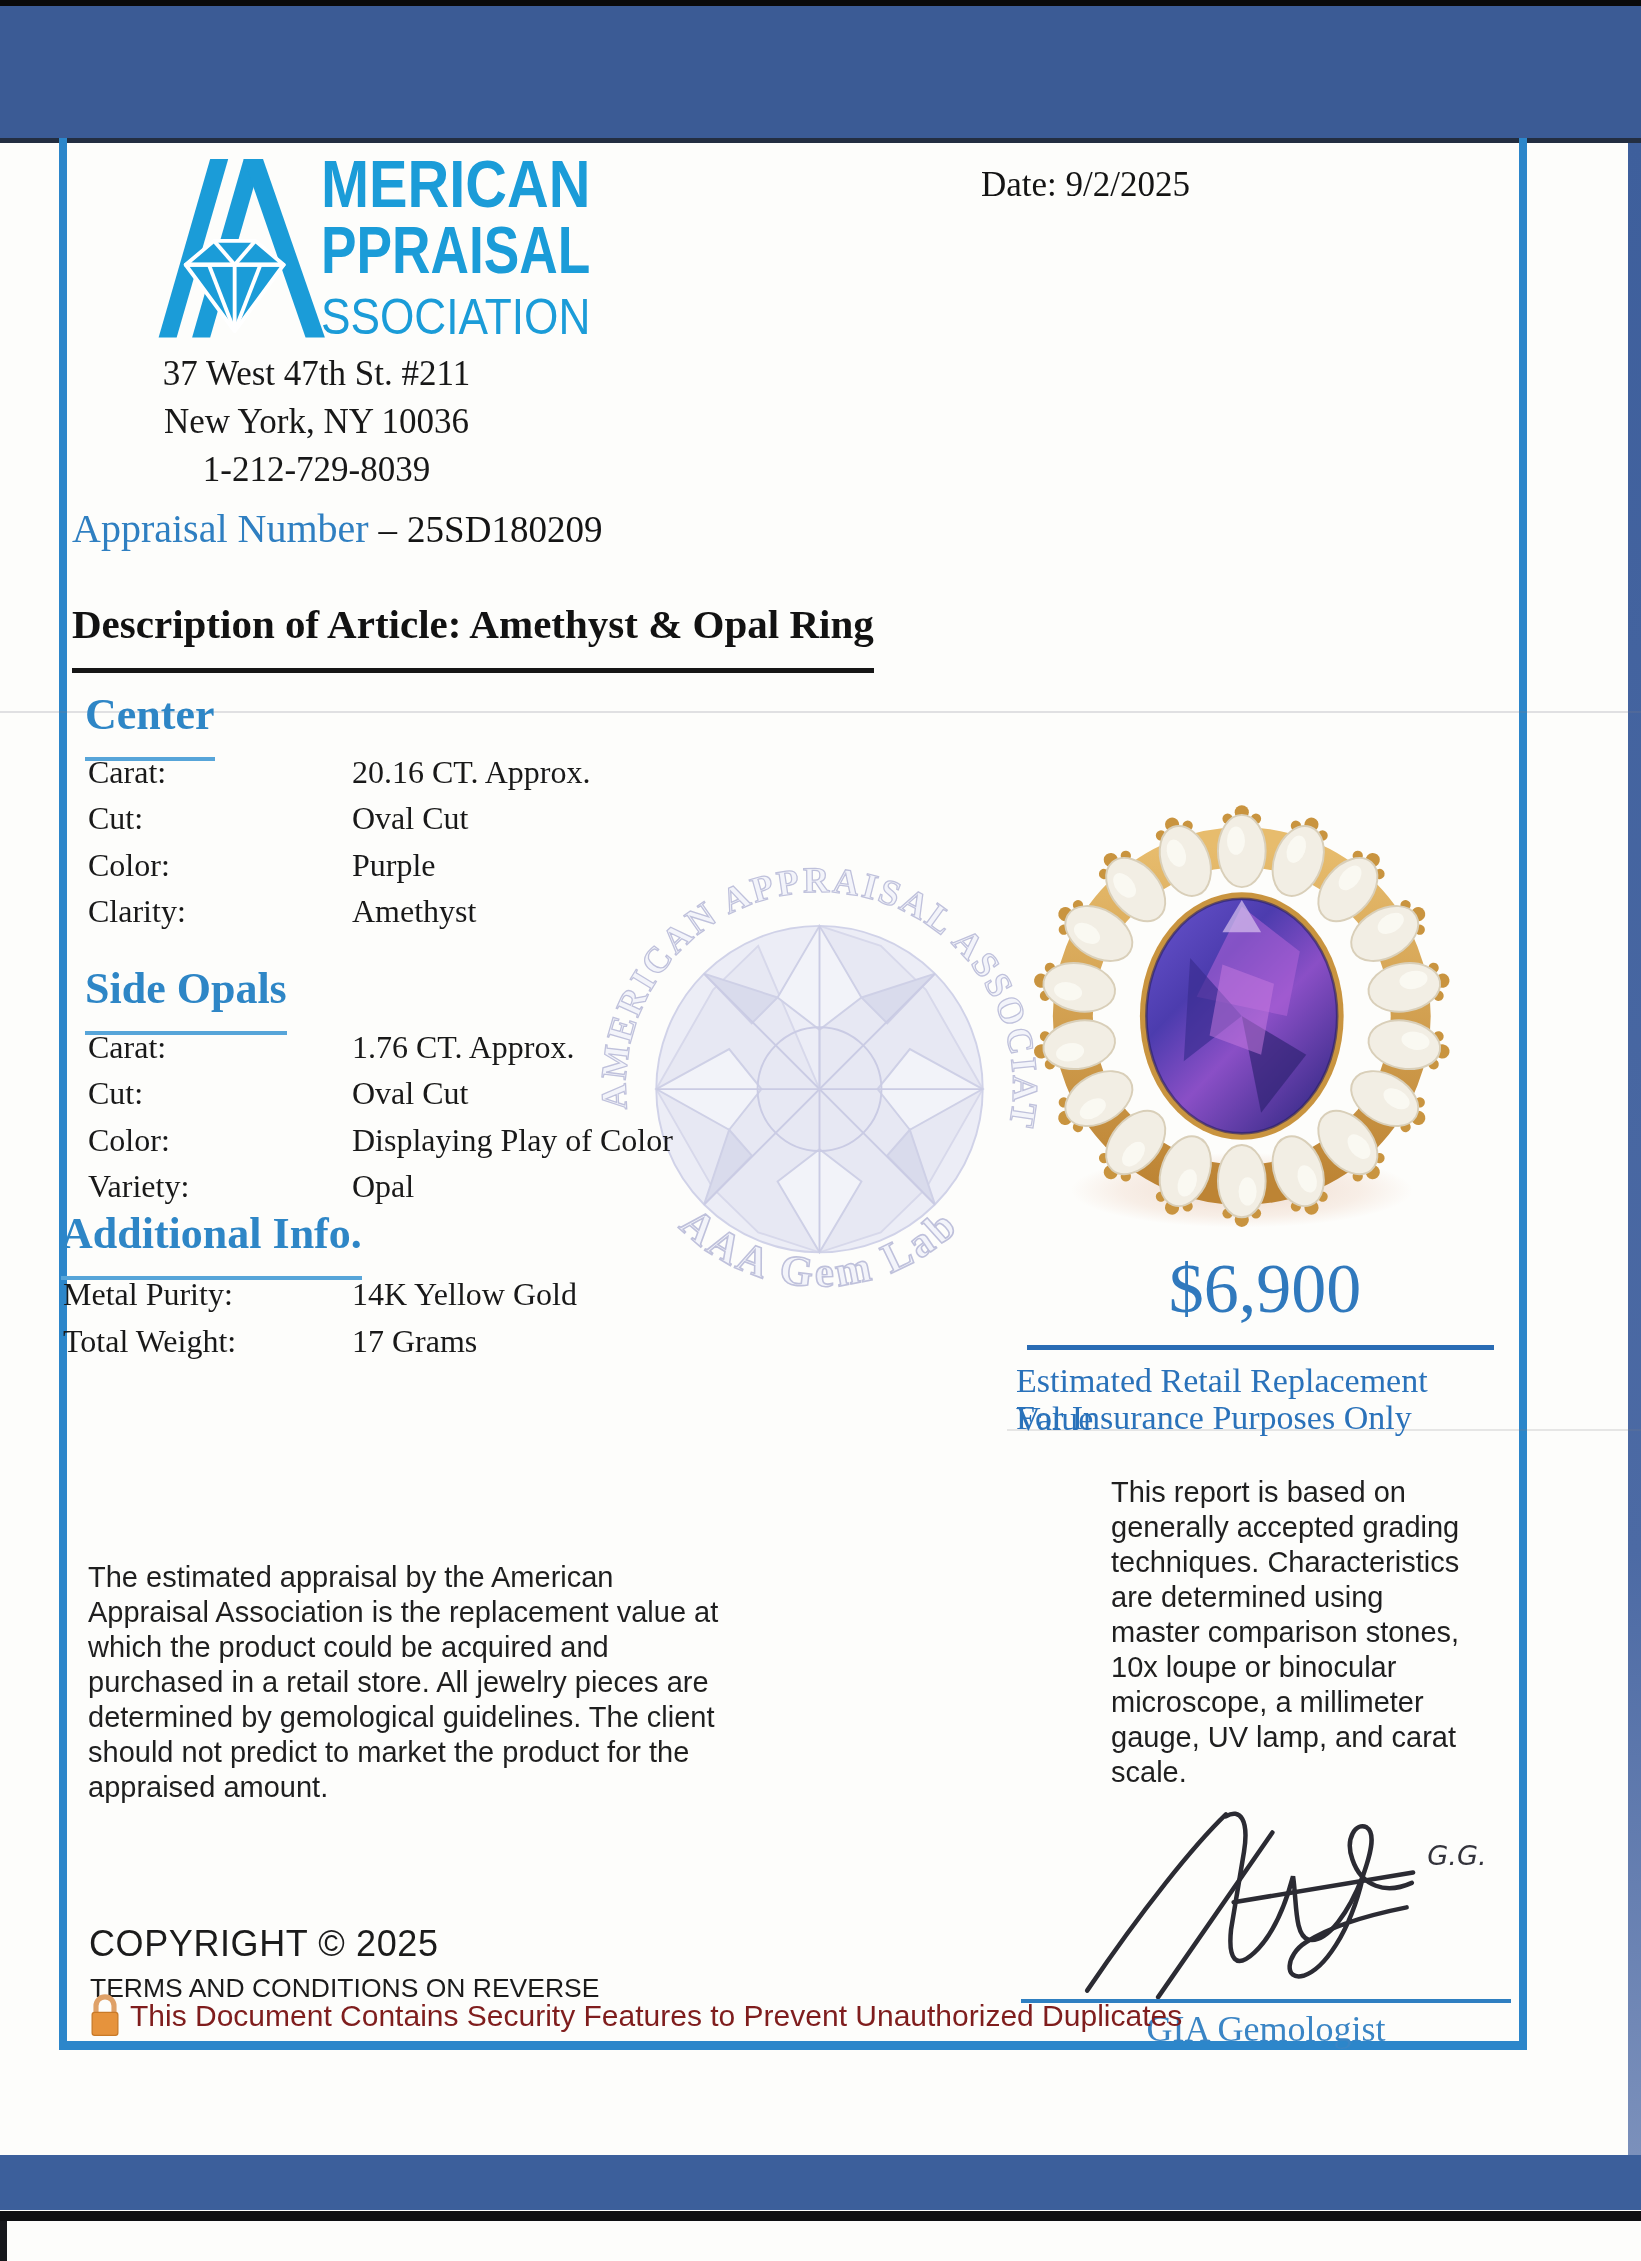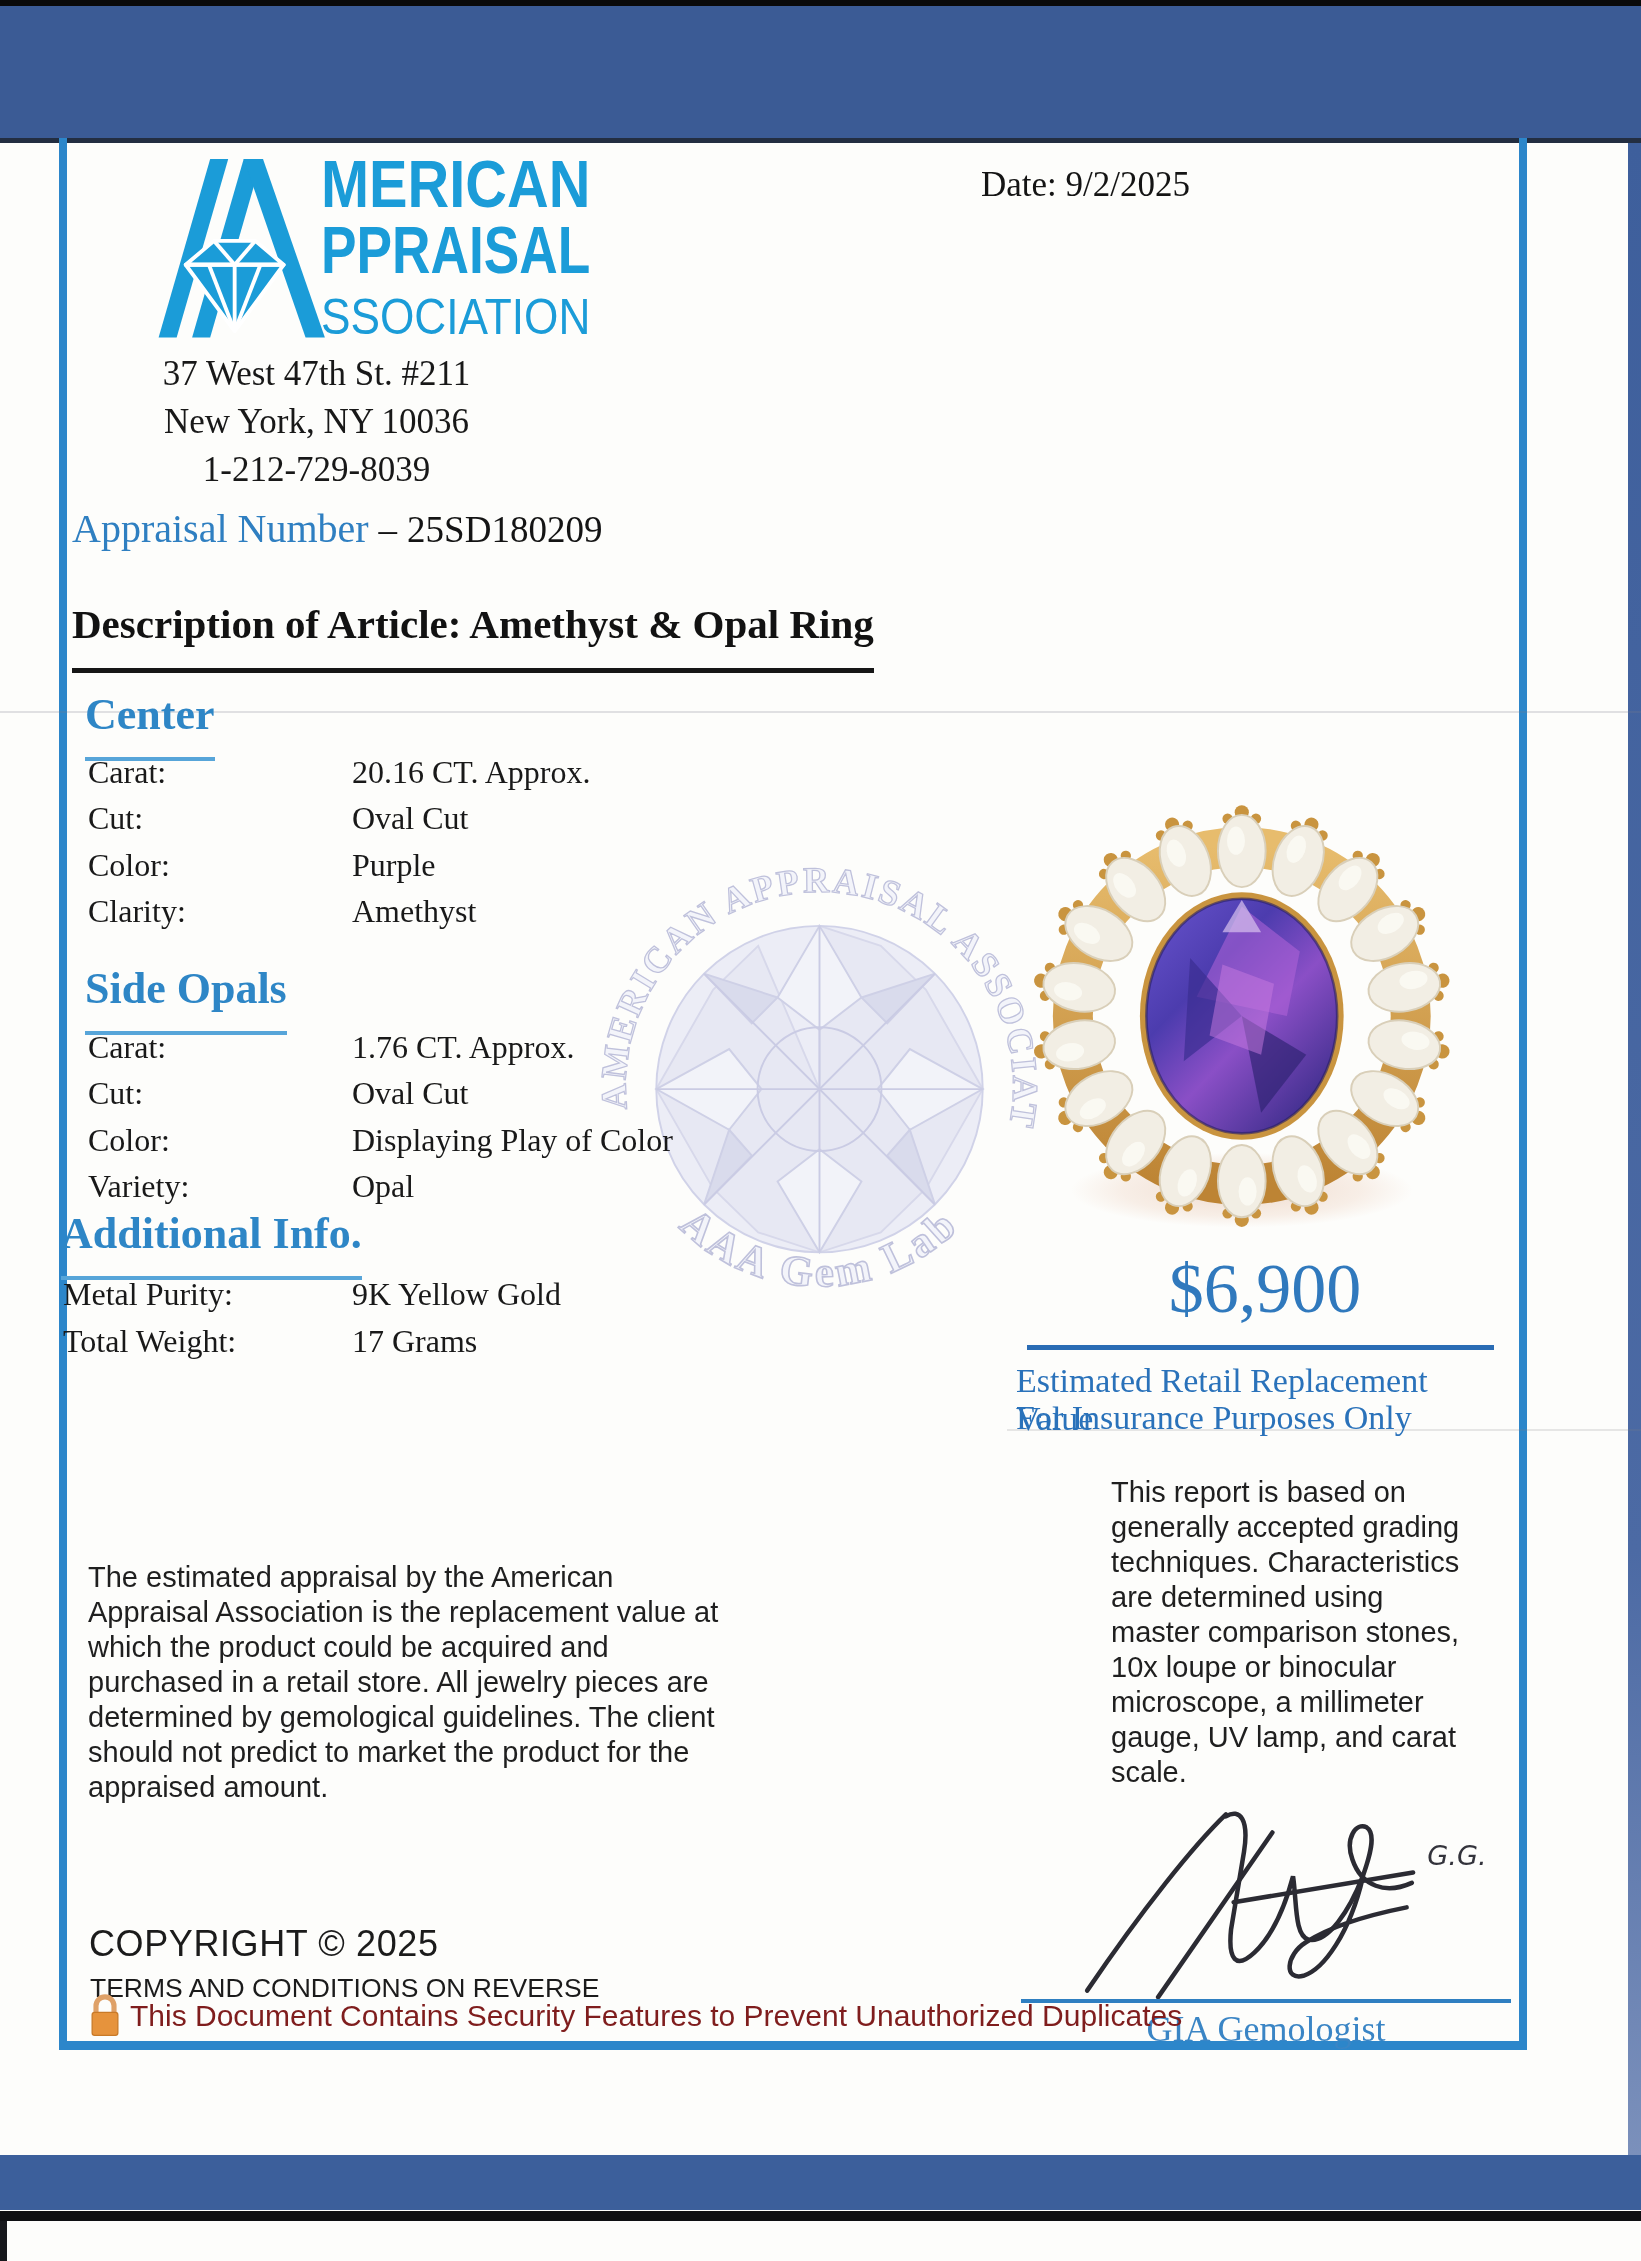--- a/index.html
+++ b/index.html
@@ -155,21 +155,21 @@
   <div class="abs row-value" style="left:352px;top:1029px;">1.76 CT. Approx.</div>
   <div class="abs row-label" style="left:88px;top:1075px;">Cut:</div>
   <div class="abs row-value" style="left:352px;top:1075px;">Oval Cut</div>
   <div class="abs row-label" style="left:88px;top:1122px;">Color:</div>
   <div class="abs row-value" style="left:352px;top:1122px;">Displaying Play of Color</div>
   <div class="abs row-label" style="left:88px;top:1168px;">Variety:</div>
   <div class="abs row-value" style="left:352px;top:1168px;">Opal</div>
 
   <div class="abs sec-title" style="left:61px;top:1208px;">Additional Info.</div>
   <div class="abs row-label" style="left:63px;top:1276px;">Metal Purity:</div>
-  <div class="abs row-value" style="left:352px;top:1276px;">9K Yellow Gold</div>
+  <div class="abs row-value" style="left:352px;top:1276px;">14K Yellow Gold</div>
   <div class="abs row-label" style="left:63px;top:1323px;text-align:center;">Total Weight:</div>
   <div class="abs row-value" style="left:352px;top:1323px;">17 Grams</div>
 
   <svg class="abs" style="left:1029px;top:803px;" width="432" height="439" viewBox="0 0 670 680">
     <defs>
       <radialGradient id="shadow" cx="50%" cy="50%" r="50%">
         <stop offset="0%" stop-color="#ecd3c4" stop-opacity="0.9"></stop>
         <stop offset="70%" stop-color="#f3e2d6" stop-opacity="0.55"></stop>
         <stop offset="100%" stop-color="#f3e2d6" stop-opacity="0"></stop>
       </radialGradient>

